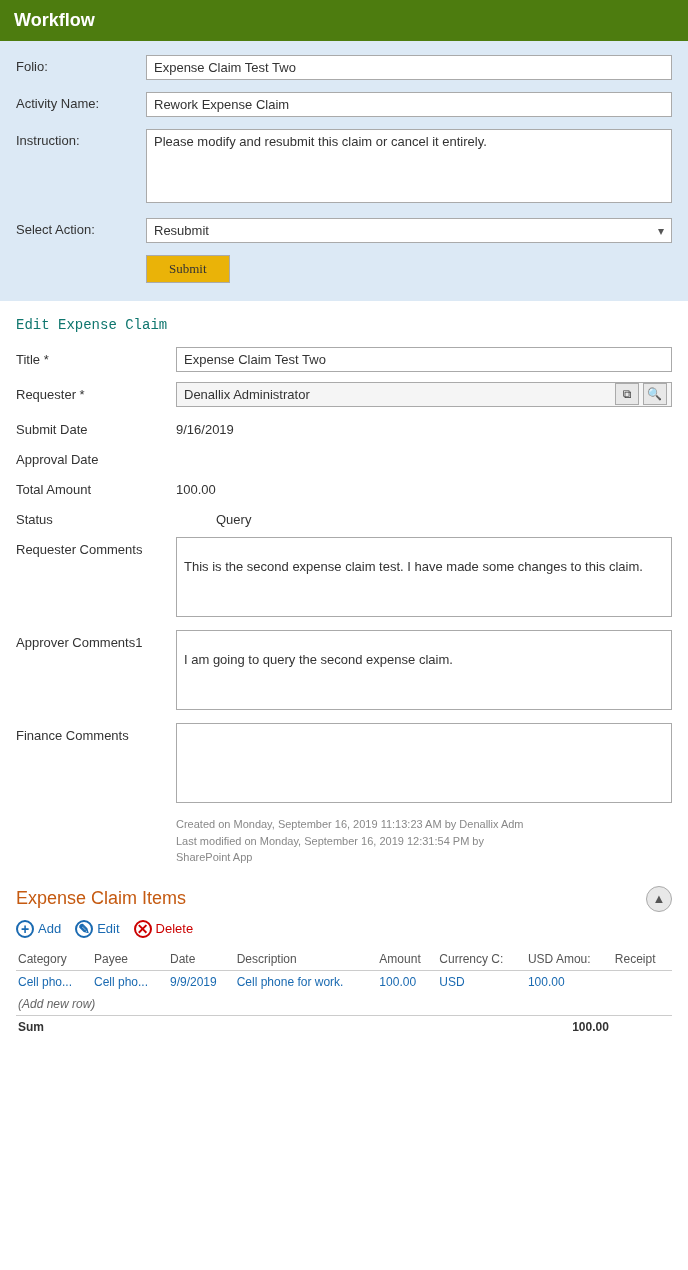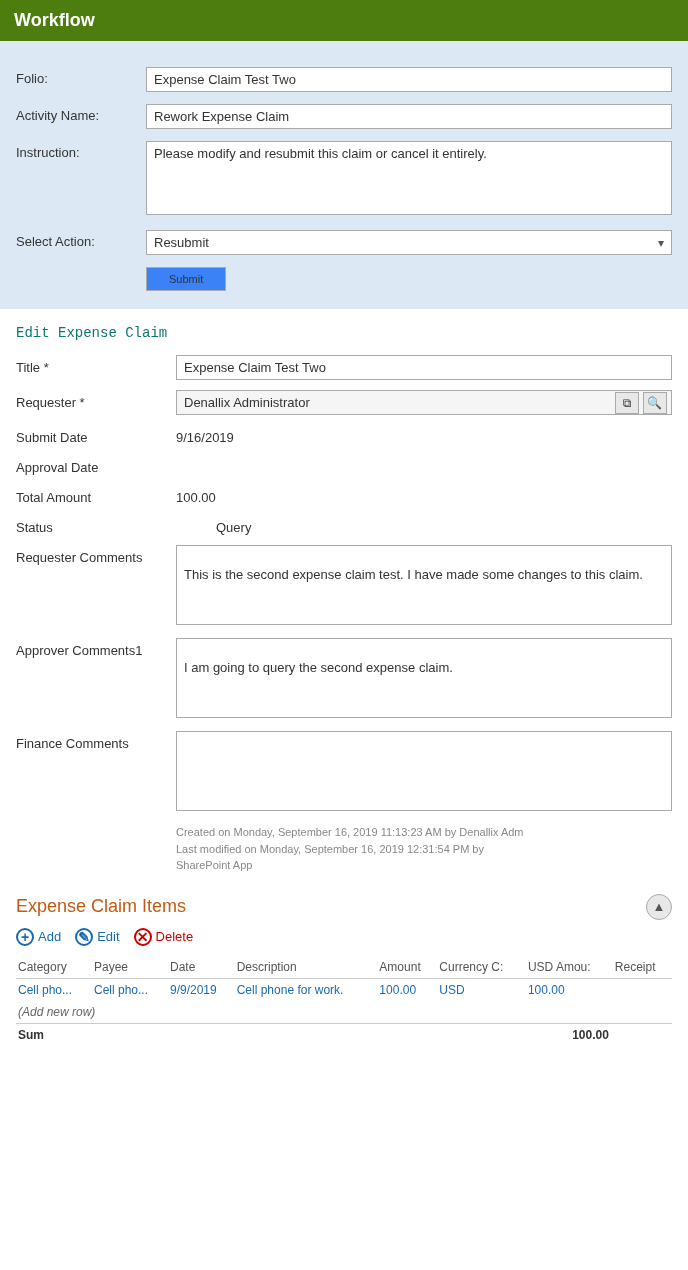--- a/index.html
+++ b/index.html
@@ -8,21 +8,21 @@
     
     .workflow-header {
       background: #4d7c0f;
       color: #fff;
       font-size: 18px;
       font-weight: bold;
       padding: 10px 14px;
     }
     .workflow-body {
       background: #dce9f5;
-      padding: 26px 16px 18px 16px;
+      padding: 14px 16px 18px 16px;
     }
     .workflow-row {
       display: flex;
       align-items: flex-start;
       margin-bottom: 12px;
     }
     .workflow-label {
       width: 130px;
       min-width: 130px;
       padding-top: 4px;
@@ -75,27 +75,27 @@
       pointer-events: none;
       color: #555;
       font-size: 12px;
     }
     .submit-row {
       display: flex;
       justify-content: flex-start;
       padding-left: 130px;
     }
     .submit-btn {
-      background: #3b82f6;
+      background: #eab308;
       border: 1px solid #aaa;
       padding: 5px 22px;
-      font-size: 11px;
+      font-size: 13px;
       cursor: pointer;
       color: #333;
-      font-family: Liberation Sans, sans-serif;
+      font-family: Liberation Serif, serif;
     }
 
     
     .edit-section {
       padding: 16px 16px 10px 16px;
     }
     .edit-title {
       font-size: 14px;
       color: #0f766e;
       font-weight: normal;
@@ -121,21 +121,21 @@
       width: 100%;
       border: 1px solid #aaa;
       padding: 4px 7px;
       font-size: 13px;
       color: #333;
       font-family: inherit;
       background: #fff;
     }
     .requester-wrapper {
       display: flex;
-      align-items: flex-end;
+      align-items: flex-start;
       border: 1px solid #aaa;
       background: #f5f5f5;
       width: 100%;
       gap: 24px;
     }
     .requester-text {
       flex: 1;
       padding: 4px 7px;
       font-size: 13px;
       color: #333;

